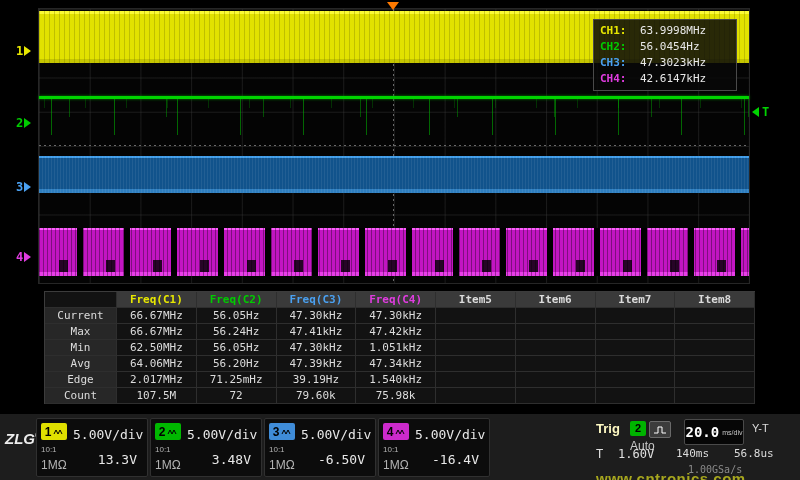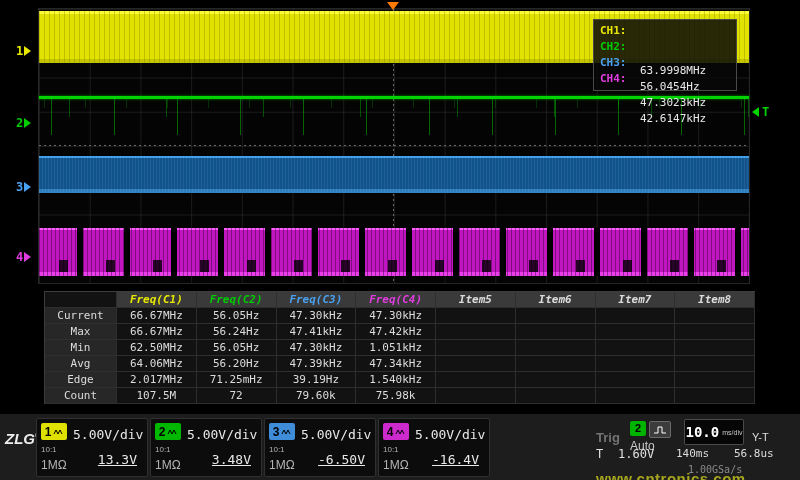--- a/index.html
+++ b/index.html
@@ -49,78 +49,78 @@
     background-position:38px 0,0 0,0 0,0 0;}
   .ch4-notch{position:absolute;left:0;bottom:4px;width:100%;height:12px;
     background-image:linear-gradient(90deg,rgba(0,0,0,.8) 0 9px,transparent 9px);
     background-size:47px 12px;background-repeat:repeat-x;background-position:20px 0;}
 
   .freq-overlay{position:absolute;right:12px;top:10px;width:130px;padding:3px 6px;z-index:4;
     background:rgba(8,8,8,.85);border:1px solid #4a4a4a;
     font:11px "DejaVu Sans Mono",monospace;}
   .freq-row{display:flex;height:16px;line-height:16px;}
   .freq-label{width:40px;font-weight:bold;}
-  .freq-value{color:#e8e8e8;margin-top:40px;}
+  .freq-value{color:#e8e8e8;}
 
   .c1{color:#e8e800}.c2{color:#00cc00}.c3{color:#4aa0f0}.c4{color:#e03ce0}
 
   .chmark{position:absolute;left:16px;display:flex;align-items:center;gap:1px;
     font:bold 12px "DejaVu Sans Mono",monospace;}
   .tri-r{width:0;height:0;border-top:5px solid transparent;border-bottom:5px solid transparent;
     border-left:7px solid currentColor;}
   .tmark{position:absolute;left:752px;top:105px;color:#00d400;display:flex;align-items:center;gap:3px;
     font:bold 12px "DejaVu Sans Mono",monospace;}
   .tri-l{width:0;height:0;border-top:5px solid transparent;border-bottom:5px solid transparent;
     border-right:7px solid currentColor;}
 
   
   .mtable{position:absolute;left:44px;top:291px;width:710px;display:grid;
     grid-template-columns:72px repeat(8,1fr);
     font:11px "DejaVu Sans Mono",monospace;color:#dcdcdc;
     border-top:1px solid #3c3c3c;border-left:1px solid #3c3c3c;}
   .cell{height:15px;line-height:15px;text-align:center;overflow:hidden;
     border-right:1px solid #2e2e2e;border-bottom:1px solid #2e2e2e;background:#121212;}
-  .cell.hdr{background:#3a3a3a;font-weight:bold;font-style:italic;}
+  .cell.hdr{background:#3a3a3a;font-weight:bold;}
   .cell.hdr.blank{background:#121212;}
   .cell.rowlbl{background:#272727;}
 
   
   .bar{position:absolute;left:0;top:413px;width:800px;height:67px;background:#1d1d1d;
     border-top:1px solid #000;}
   .logo{position:absolute;left:5px;top:16px;color:#ededed;font:italic bold 15px "Liberation Sans",sans-serif;}
   .logo sup{font-size:8px;font-style:normal;}
 
   .chblock{position:absolute;top:4px;width:110px;height:57px;background:#0c0c0c;
     border:1px solid #303030;border-radius:2px;}
   .chnum{position:absolute;left:4px;top:4px;width:26px;height:17px;border-radius:2px;color:#000;
     display:flex;align-items:center;justify-content:center;gap:2px;font:bold 12px "Liberation Sans",sans-serif;}
   .cbg1{background:#e0e000}.cbg2{background:#00b800}.cbg3{background:#3f8cd8}.cbg4{background:#cc2acc}
   .probe{position:absolute;left:4px;top:26px;font-size:8px;color:#b4b4b4;}
   .imped{position:absolute;left:4px;top:39px;font-size:12px;color:#b4b4b4;}
   .vdiv{position:absolute;left:36px;top:8px;color:#e8e8e8;font:13px "DejaVu Sans Mono",monospace;}
-  .voffset{position:absolute;right:10px;top:33px;color:#e8e8e8;font:13px "DejaVu Sans Mono",monospace;text-decoration:underline;}
-
-  .trig-label{position:absolute;left:596px;top:7px;color:#737373;font:bold 13px "Liberation Sans",sans-serif;margin-top:9px;}
+  .voffset{position:absolute;right:10px;top:33px;color:#e8e8e8;font:13px "DejaVu Sans Mono",monospace;}
+
+  .trig-label{position:absolute;left:596px;top:7px;color:#fef9c3;font:bold 13px "Liberation Sans",sans-serif;}
   .badge2{position:absolute;left:630px;top:7px;width:16px;height:15px;background:#00b400;border-radius:2px;
     color:#000;font:bold 11px "Liberation Sans",sans-serif;text-align:center;line-height:15px;}
   .badge-edge{position:absolute;left:649px;top:7px;width:20px;height:15px;background:#3c3c3c;
     border:1px solid #6a6a6a;border-radius:2px;display:flex;align-items:center;justify-content:center;}
   .trig-auto{position:absolute;left:630px;top:25px;font-size:12px;color:#c8c8c8;}
   .trig-t{position:absolute;left:596px;top:33px;font:12px "DejaVu Sans Mono",monospace;color:#e0e0e0;}
   .trig-level{position:absolute;left:618px;top:33px;font:12px "DejaVu Sans Mono",monospace;color:#e0e0e0;}
   .trig-edge{position:absolute;left:596px;top:66px;font-size:10px;color:#c8c8c8;text-align:right;}
 
   .tb-box{position:absolute;left:684px;top:5px;width:58px;height:24px;background:#060606;
     border:1px solid #4a4a4a;border-radius:2px;display:flex;align-items:center;justify-content:center;gap:3px;}
   .tb-val{color:#fff;font:bold 14px "DejaVu Sans Mono",monospace;}
   .tb-unit{color:#c8c8c8;font-size:7px;}
   .tb-window{position:absolute;left:660px;top:33px;font:11px "DejaVu Sans Mono",monospace;color:#dcdcdc;margin-left:16px;}
   .tb-points{position:absolute;left:700px;top:34px;font:10px "DejaVu Sans Mono",monospace;color:#9a9a9a;margin-top:36px;}
   .sample-rate{position:absolute;left:688px;top:50px;font:10px "DejaVu Sans Mono",monospace;color:#8a8a8a;}
-  .disp-mode{position:absolute;left:752px;top:17px;font-size:11px;color:#dcdcdc;}
+  .disp-mode{position:absolute;left:752px;top:8px;font-size:11px;color:#dcdcdc;}
   .disp-time{position:absolute;left:724px;top:33px;font:11px "DejaVu Sans Mono",monospace;color:#dcdcdc;margin-left:10px;}
   .watermark{position:absolute;left:596px;top:56px;z-index:6;color:rgba(190,190,30,.85);
     font:bold 15px "Liberation Sans",sans-serif;letter-spacing:.5px;}
 </style>
 </head>
 <body>
 
 <div class="screen">
 
   <div class="grid">
@@ -313,21 +313,21 @@
       <svg width="14" height="10">
           <path d="M1 8 H5 V2 H9 V8 H13" stroke="#fff" stroke-width="1" fill="none"></path>
         </svg>
     </div>
     <div class="trig-auto">Auto</div>
     <div class="trig-t">T</div>
     <div class="trig-level">1.60V</div>
     <div class="trig-edge">Edge</div>
 
     <div class="tb-box">
-      <span class="tb-val">10.0</span>
+      <span class="tb-val">20.0</span>
       <span class="tb-unit">ms/div</span>
     </div>
     <div class="tb-window">140ms</div>
     <div class="tb-points">140Mpts</div>
     <div class="sample-rate">1.00GSa/s</div>
     <div class="disp-mode">Y-T</div>
     <div class="disp-time">56.8us</div>
 
     <div class="watermark">www.cntronics.com</div>
   </div>

